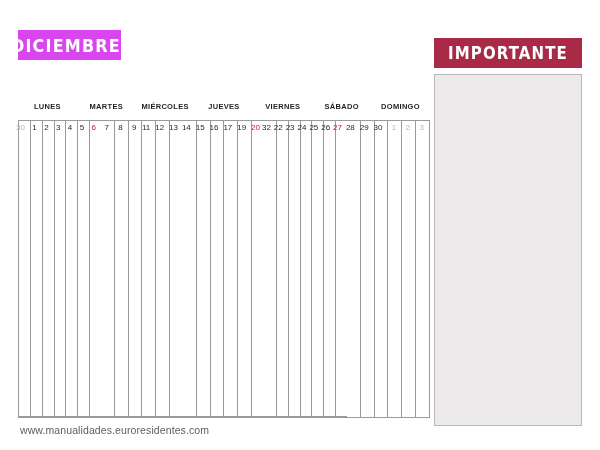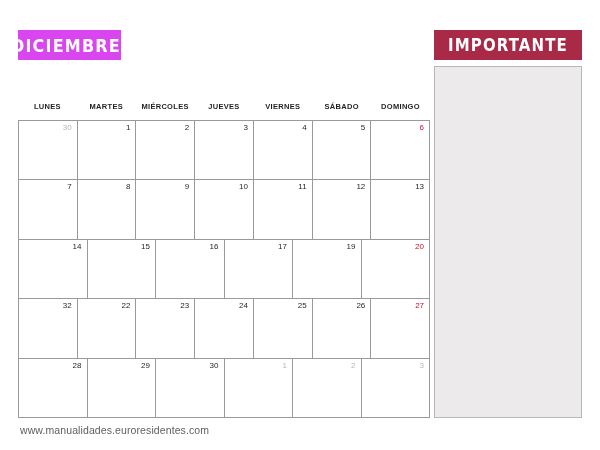--- a/index.html
+++ b/index.html
@@ -57,21 +57,21 @@
   
   #calendar-grid {
     position: absolute;
     left: 18px;
     top: 120px;
     width: 412px;
     height: 298px;
     border: 1px solid #9a9a9a;
     box-sizing: border-box;
     display: flex;
-    flex-direction: column;
+    flex-direction: row;
   }
   .cal-row {
     flex: 1 1 0;
     display: flex;
     border-bottom: 1px solid #9a9a9a;
     box-sizing: border-box;
   }
   .cal-row:last-child {
     border-bottom: none;
   }
@@ -92,21 +92,21 @@
     color: #231f20;
     line-height: 1;
   }
   .day-num.muted { color: #b7b7b7; }
   .day-num.sunday { color: #c8102e; }
 
   
   #important-panel {
     position: absolute;
     left: 434px;
-    top: 30px;
+    top: 38px;
     width: 148px;
     height: 376px;
   }
   #important-header {
     width: 148px;
     height: 30px;
     background: #a82a46;
     display: flex;
     align-items: center;
     justify-content: center;
@@ -187,23 +187,20 @@
     <div class="cal-cell">
         <span class="day-num">7</span>
       </div>
     <div class="cal-cell">
         <span class="day-num">8</span>
       </div>
     <div class="cal-cell">
         <span class="day-num">9</span>
       </div>
     <div class="cal-cell">
-        <span class="day-num">10</span>
-      </div>
-    <div class="cal-cell">
         <span class="day-num">11</span>
       </div>
     <div class="cal-cell">
         <span class="day-num">12</span>
       </div>
     <div class="cal-cell">
         <span class="day-num">13</span>
       </div>
   </div>
 

